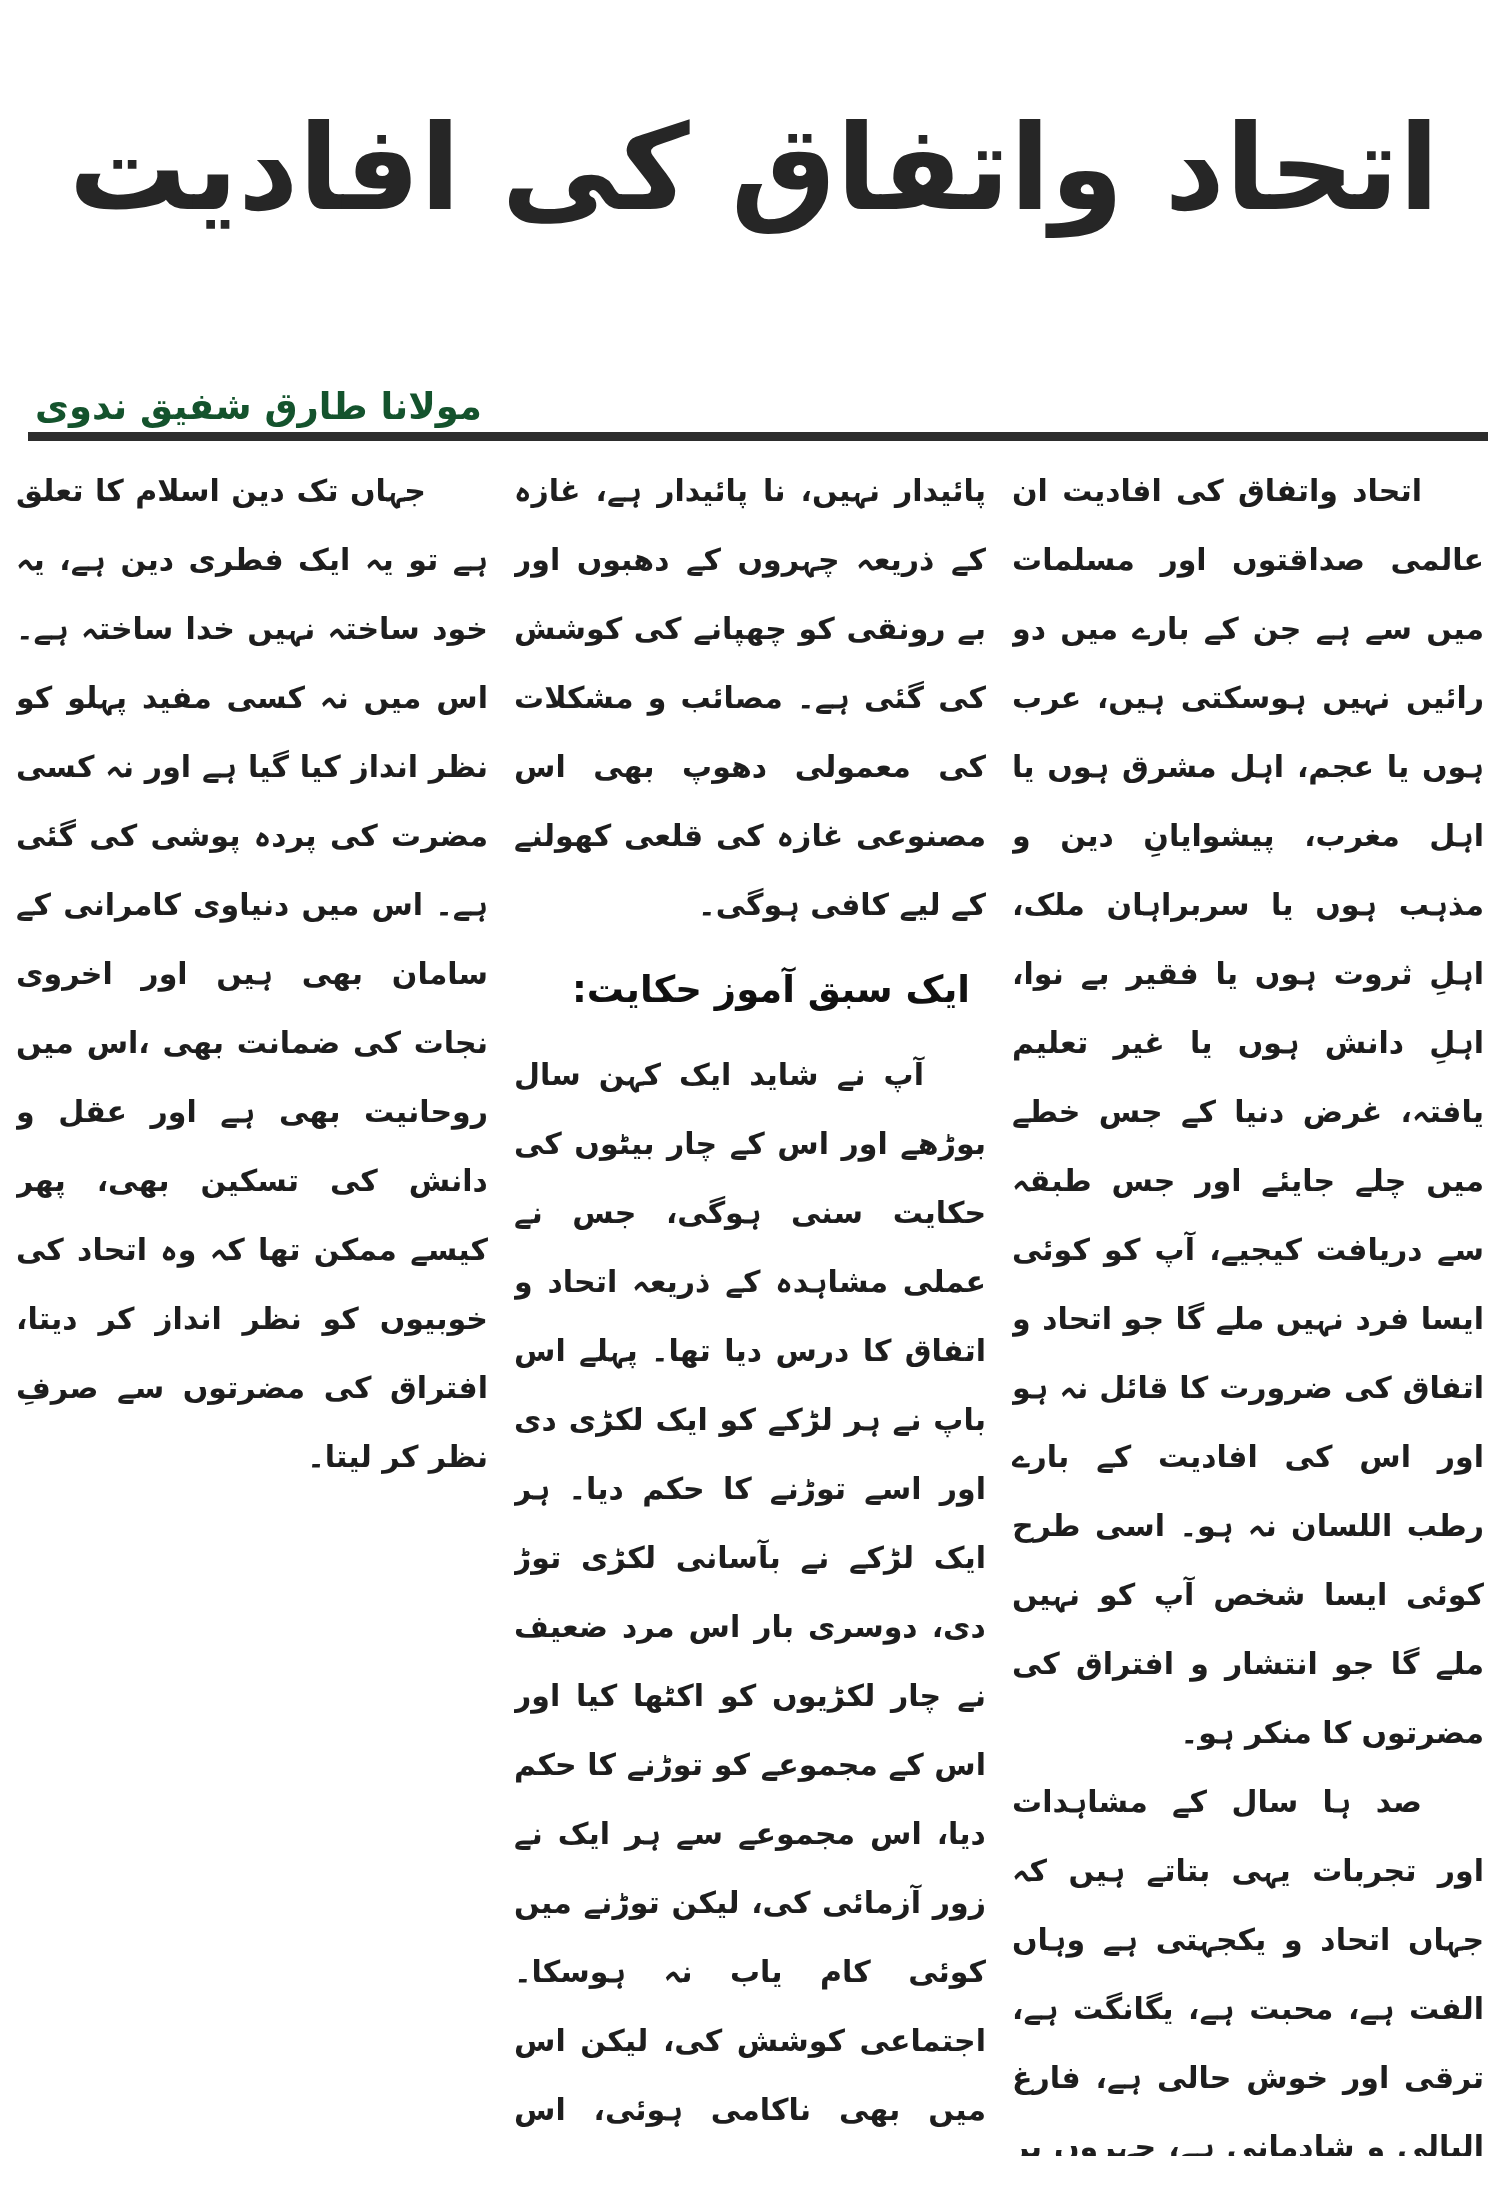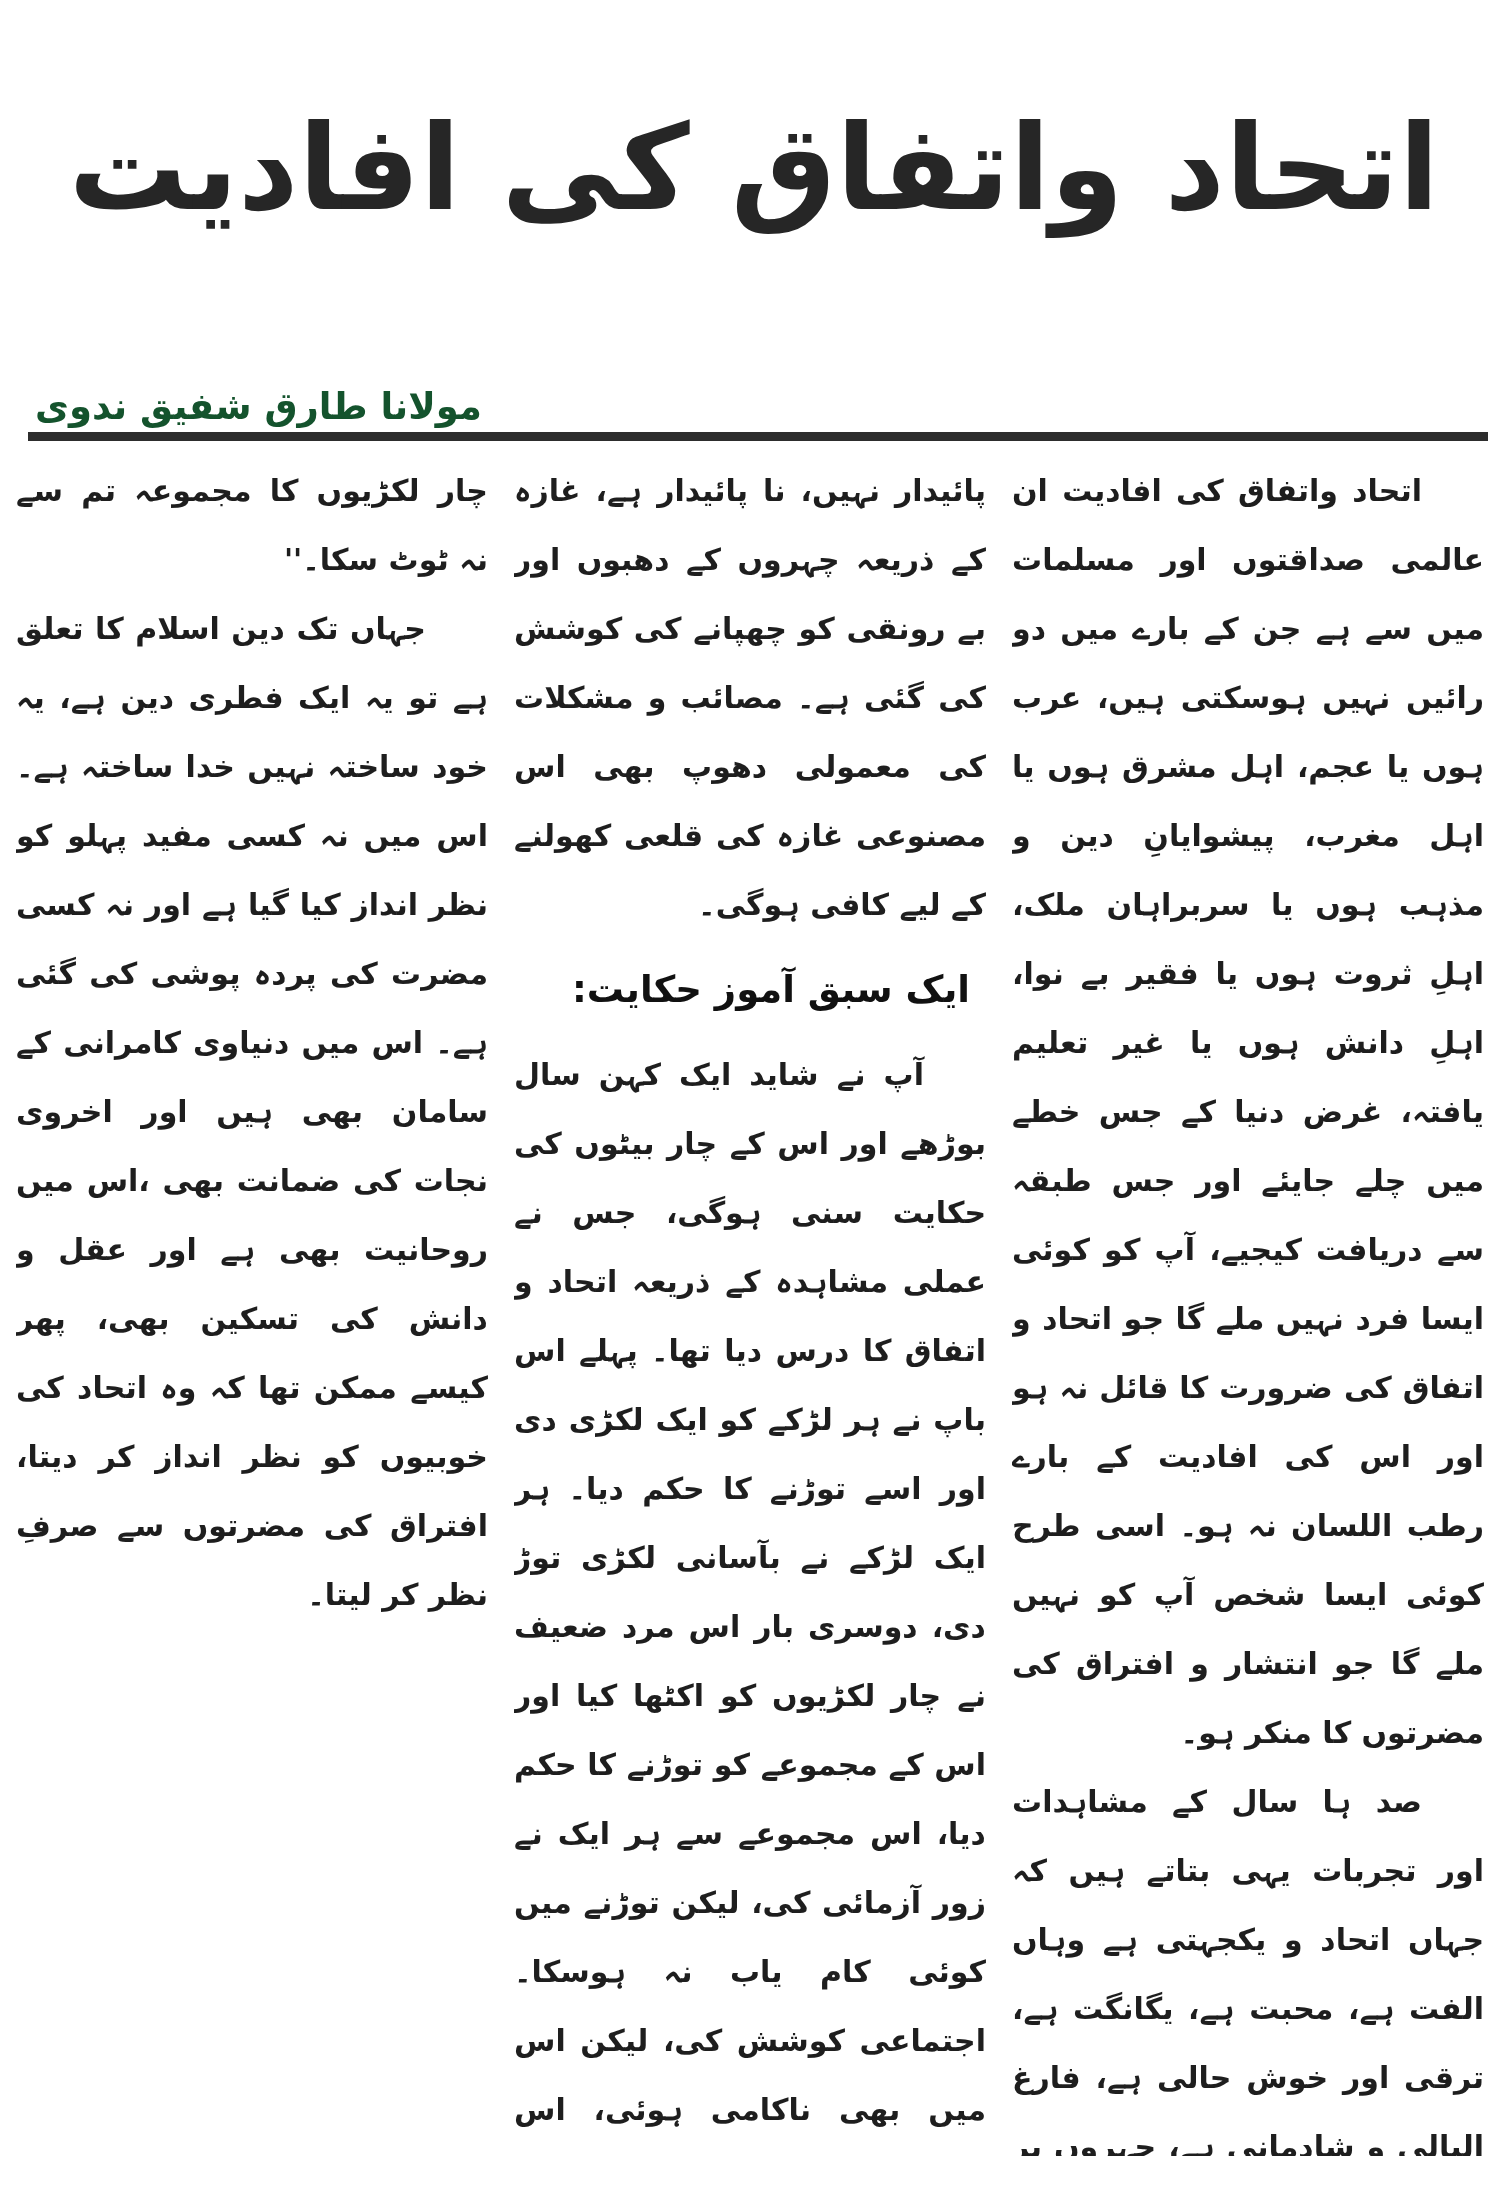--- a/index.html
+++ b/index.html
@@ -103,18 +103,17 @@
   </div>
 
   <div class="column">
     <p class="para" lang="ur" dir="rtl">پائیدار نہیں، نا پائیدار ہے، غازہ کے ذریعہ چہروں کے دھبوں اور بے رونقی کو چھپانے کی کوشش کی گئی ہے۔ مصائب و مشکلات کی معمولی دھوپ بھی اس مصنوعی غازہ کی قلعی کھولنے کے لیے کافی ہوگی۔</p>
     <h2 class="section-heading" lang="ur" dir="rtl">ایک سبق آموز حکایت:</h2>
     <p class="para indent" lang="ur" dir="rtl">آپ نے شاید ایک کہن سال بوڑھے اور اس کے چار بیٹوں کی حکایت سنی ہوگی، جس نے عملی مشاہدہ کے ذریعہ اتحاد و اتفاق کا درس دیا تھا۔ پہلے اس باپ نے ہر لڑکے کو ایک لکڑی دی اور اسے توڑنے کا حکم دیا۔ ہر ایک لڑکے نے بآسانی لکڑی توڑ دی، دوسری بار اس مرد ضعیف نے چار لکڑیوں کو اکٹھا کیا اور اس کے مجموعے کو توڑنے کا حکم دیا، اس مجموعے سے ہر ایک نے زور آزمائی کی، لیکن توڑنے میں کوئی کام یاب نہ ہوسکا۔ اجتماعی کوشش کی، لیکن اس میں بھی ناکامی ہوئی، اس عملی تجربے کے بعد وہ مرد دانا اپنے لڑکوں سے مخاطب ہوا اور کہا:</p>
 
   </div>
 
   <div class="column">
-    <p class="para" lang="ur" dir="rtl">چار لکڑیوں کا مجموعہ تم سے نہ ٹوٹ سکا۔''</p>
     <p class="para indent" lang="ur" dir="rtl">جہاں تک دین اسلام کا تعلق ہے تو یہ ایک فطری دین ہے، یہ خود ساختہ نہیں خدا ساختہ ہے۔ اس میں نہ کسی مفید پہلو کو نظر انداز کیا گیا ہے اور نہ کسی مضرت کی پردہ پوشی کی گئی ہے۔ اس میں دنیاوی کامرانی کے سامان بھی ہیں اور اخروی نجات کی ضمانت بھی ،اس میں روحانیت بھی ہے اور عقل و دانش کی تسکین بھی، پھر کیسے ممکن تھا کہ وہ اتحاد کی خوبیوں کو نظر انداز کر دیتا، افتراق کی مضرتوں سے صرفِ نظر کر لیتا۔</p>
 
   </div>
 
 </div>
 
 </body></html>

